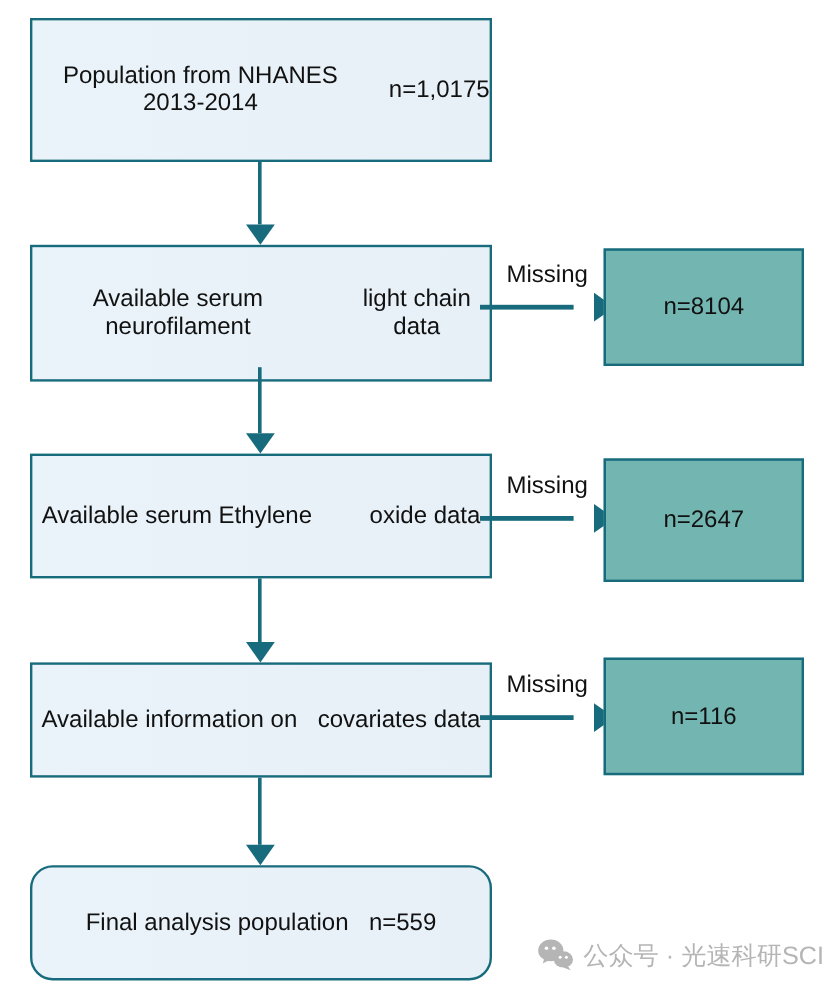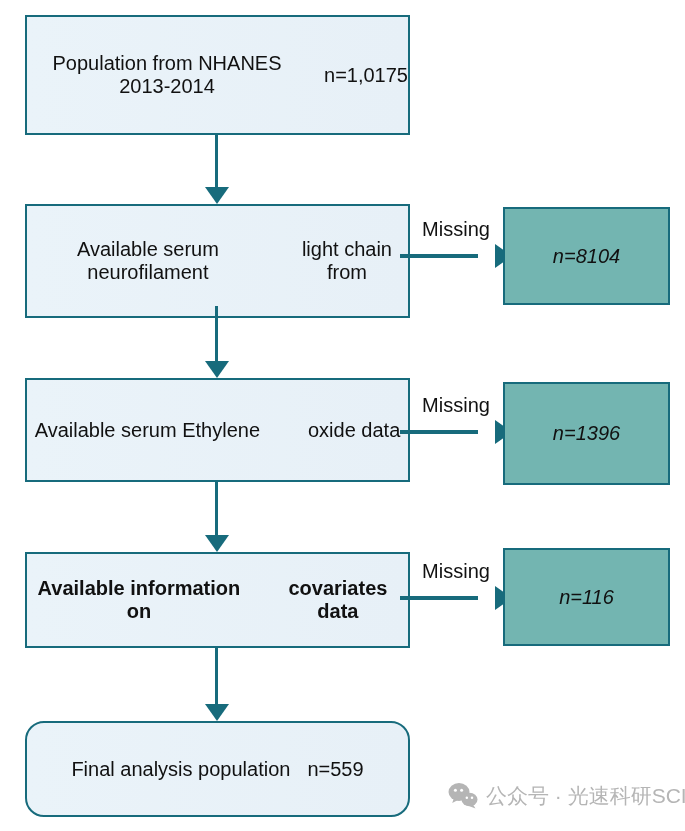--- a/index.html
+++ b/index.html
@@ -42,21 +42,20 @@
     position: absolute;
     left: 503px;
     width: 167px;
     box-sizing: border-box;
     background: var(--exclusion-fill);
     border: 2.5px solid var(--box-border);
     display: flex;
     align-items: center;
     justify-content: center;
     font-size: 20px;
-    font-style: italic;
   }
   
   .varrow { position: absolute; left: 205px; width: 24px; }
   .vshaft { position: absolute; left: 10px; top: 0; width: 3px; background: var(--arrow); }
   .vhead {
     position: absolute; left: 0; width: 0; height: 0;
     border-left: 12px solid transparent;
     border-right: 12px solid transparent;
     border-top: 17px solid var(--arrow);
   }
@@ -95,21 +94,21 @@
     <div>n=1,0175</div>
   </div>
 
   <div class="varrow" style="top:135px; height:69px;">
     <div class="vshaft" style="height:52px;"></div>
     <div class="vhead" style="top:52px;"></div>
   </div>
 
   <div class="mbox" style="top:204px; height:114px;">
     <div>Available serum neurofilament</div>
-    <div>light chain from</div>
+    <div>light chain data</div>
   </div>
 
   <div class="branch" style="top:216px;">
     <div class="blabel">Missing</div>
     <div class="arrow-right">
       <div class="hshaft"></div>
       <div class="hhead"></div>
     </div>
   </div>
   <div class="tbox" style="top:207px; height:98px;">
@@ -127,29 +126,29 @@
   </div>
 
   <div class="branch" style="top:392px;">
     <div class="blabel">Missing</div>
     <div class="arrow-right">
       <div class="hshaft"></div>
       <div class="hhead"></div>
     </div>
   </div>
   <div class="tbox" style="top:382px; height:103px;">
-    <span>n=1396</span>
+    <span>n=2647</span>
   </div>
 
   <div class="varrow" style="top:482px; height:70px;">
     <div class="vshaft" style="height:53px;"></div>
     <div class="vhead" style="top:53px;"></div>
   </div>
 
-  <div class="mbox" style="top:552px; height:96px;font-weight:bold;">
+  <div class="mbox" style="top:552px; height:96px;">
     <div>Available information on</div>
     <div>covariates data</div>
   </div>
 
   <div class="branch" style="top:558px;">
     <div class="blabel">Missing</div>
     <div class="arrow-right">
       <div class="hshaft"></div>
       <div class="hhead"></div>
     </div>

